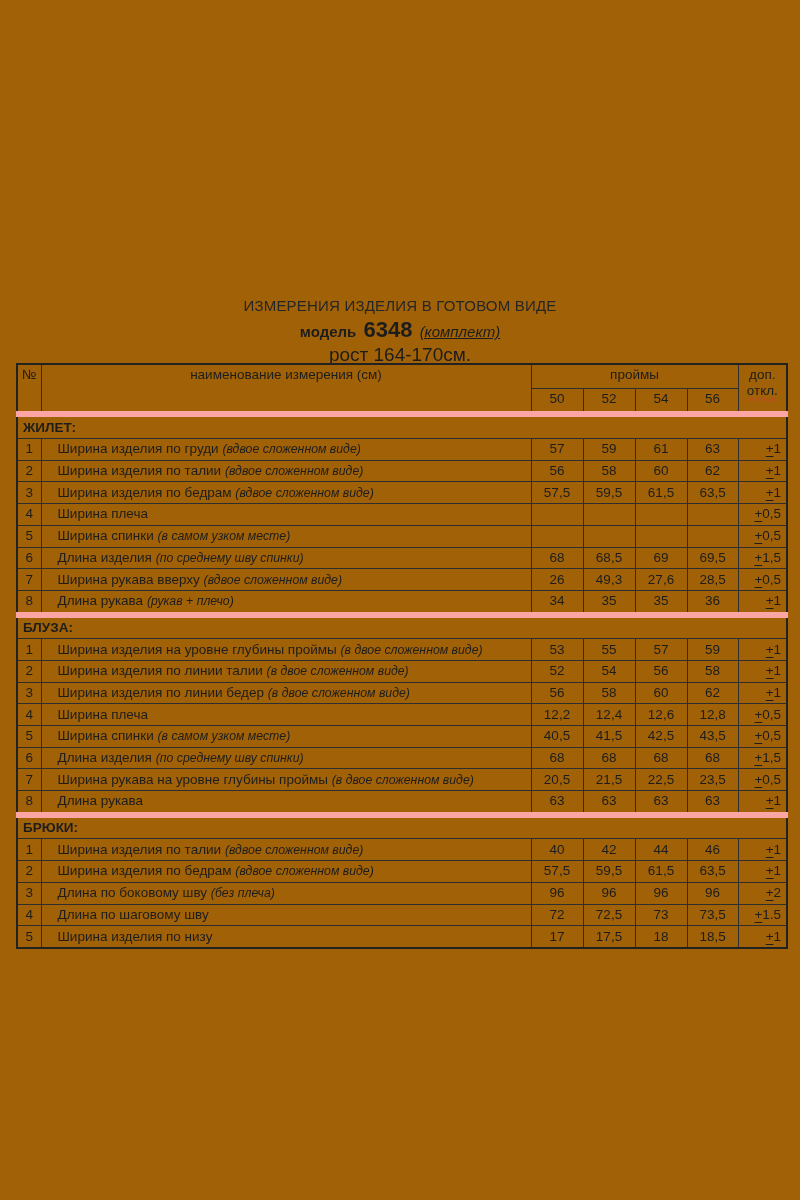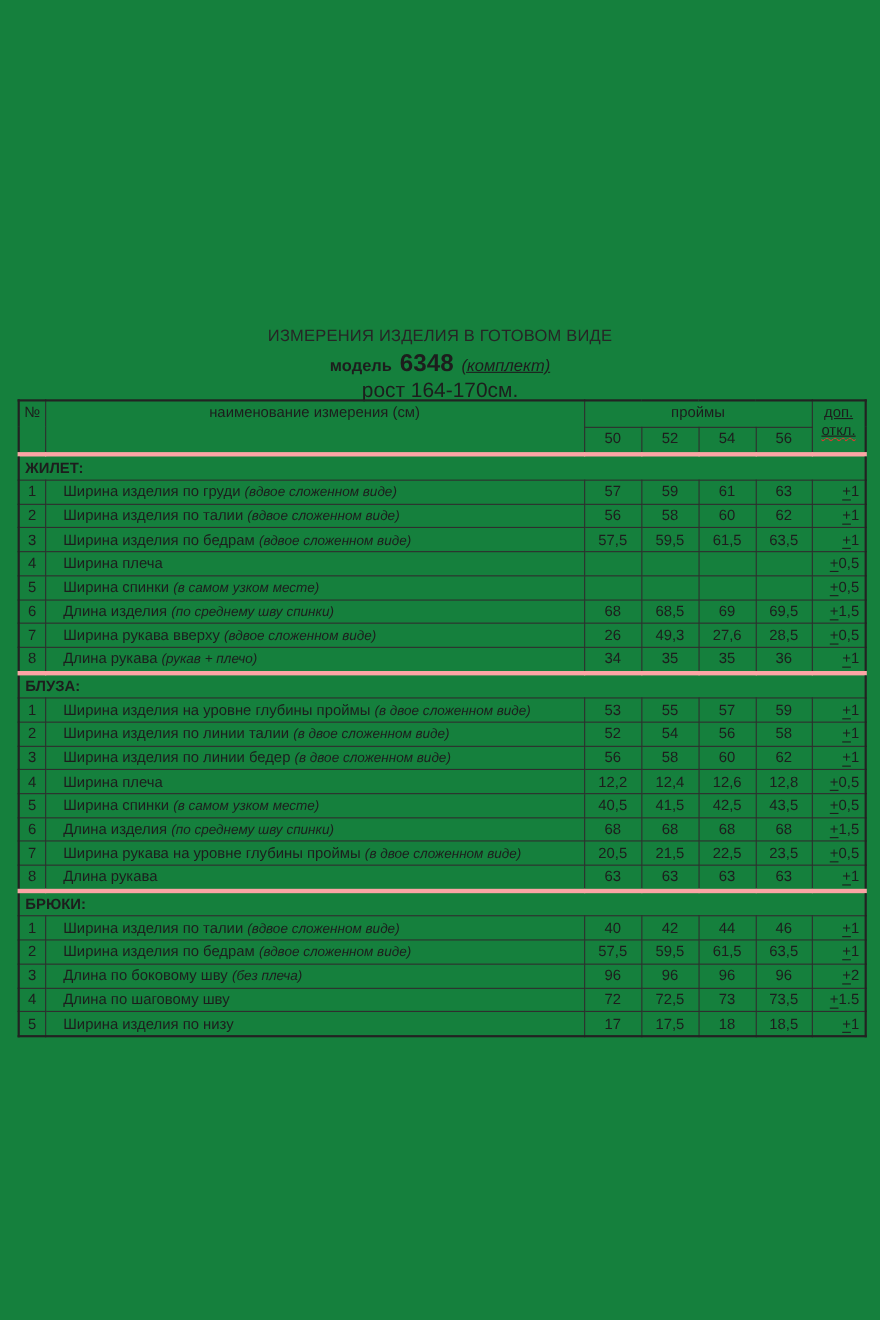--- a/index.html
+++ b/index.html
@@ -1,19 +1,19 @@
 <!DOCTYPE html>
 <html><head>
 <meta charset="utf-8">
 <style>
   html,body{margin:0;padding:0;background:#ffffff;}
   .doc{
     position:relative;
     width:800px;height:1200px;
-    background:#15803d;
+    background:#a16207;
     font-family:"Liberation Sans","DejaVu Sans",sans-serif;
     color:#1d1d1d;
   }
   .title-block{
     position:absolute;top:297px;left:0;width:800px;
     text-align:center;
   }
   .doc-title{
     font-size:15px;line-height:17px;color:#262626;letter-spacing:.2px;
   }
@@ -37,33 +37,33 @@
     padding:0 4px;
     font-size:13.5px;
     line-height:16px;
     overflow:hidden;
     white-space:nowrap;
   }
   .meas-table th{font-weight:400;vertical-align:top;padding-top:2px;}
   .th-num{text-align:center;}
   .th-name{text-align:center;}
   .th-size-group{text-align:center;}
-  .th-dev{line-height:21.5px;padding-top:0;text-decoration:underline;}
+  .th-dev{line-height:21.5px;padding-top:0;}
   .size-th{font-weight:700;text-align:center;}
   thead th[rowspan],
   thead tr.hrow2 th{border-bottom-width:2px;}
   .squiggle{
     text-decoration-line:underline;
     text-decoration-style:wavy;
     text-decoration-color:#d23b2f;
     text-decoration-thickness:1px;
     text-underline-offset:2px;
   }
   tr.section-row td{
-    border-top:4px solid #fca5a5;
+    border-top:6px solid #fca5a5;
     font-weight:700;
     text-align:left;
     padding-left:5px;
   }
   td.num-cell{text-align:center;}
   td.name-cell{text-align:left;padding-left:16px;}
   .note{font-style:italic;font-size:12.3px;}
   td.val-cell{text-align:center;}
   td.dev-cell{text-align:right;padding-right:5px;}
   .pm-sign{

